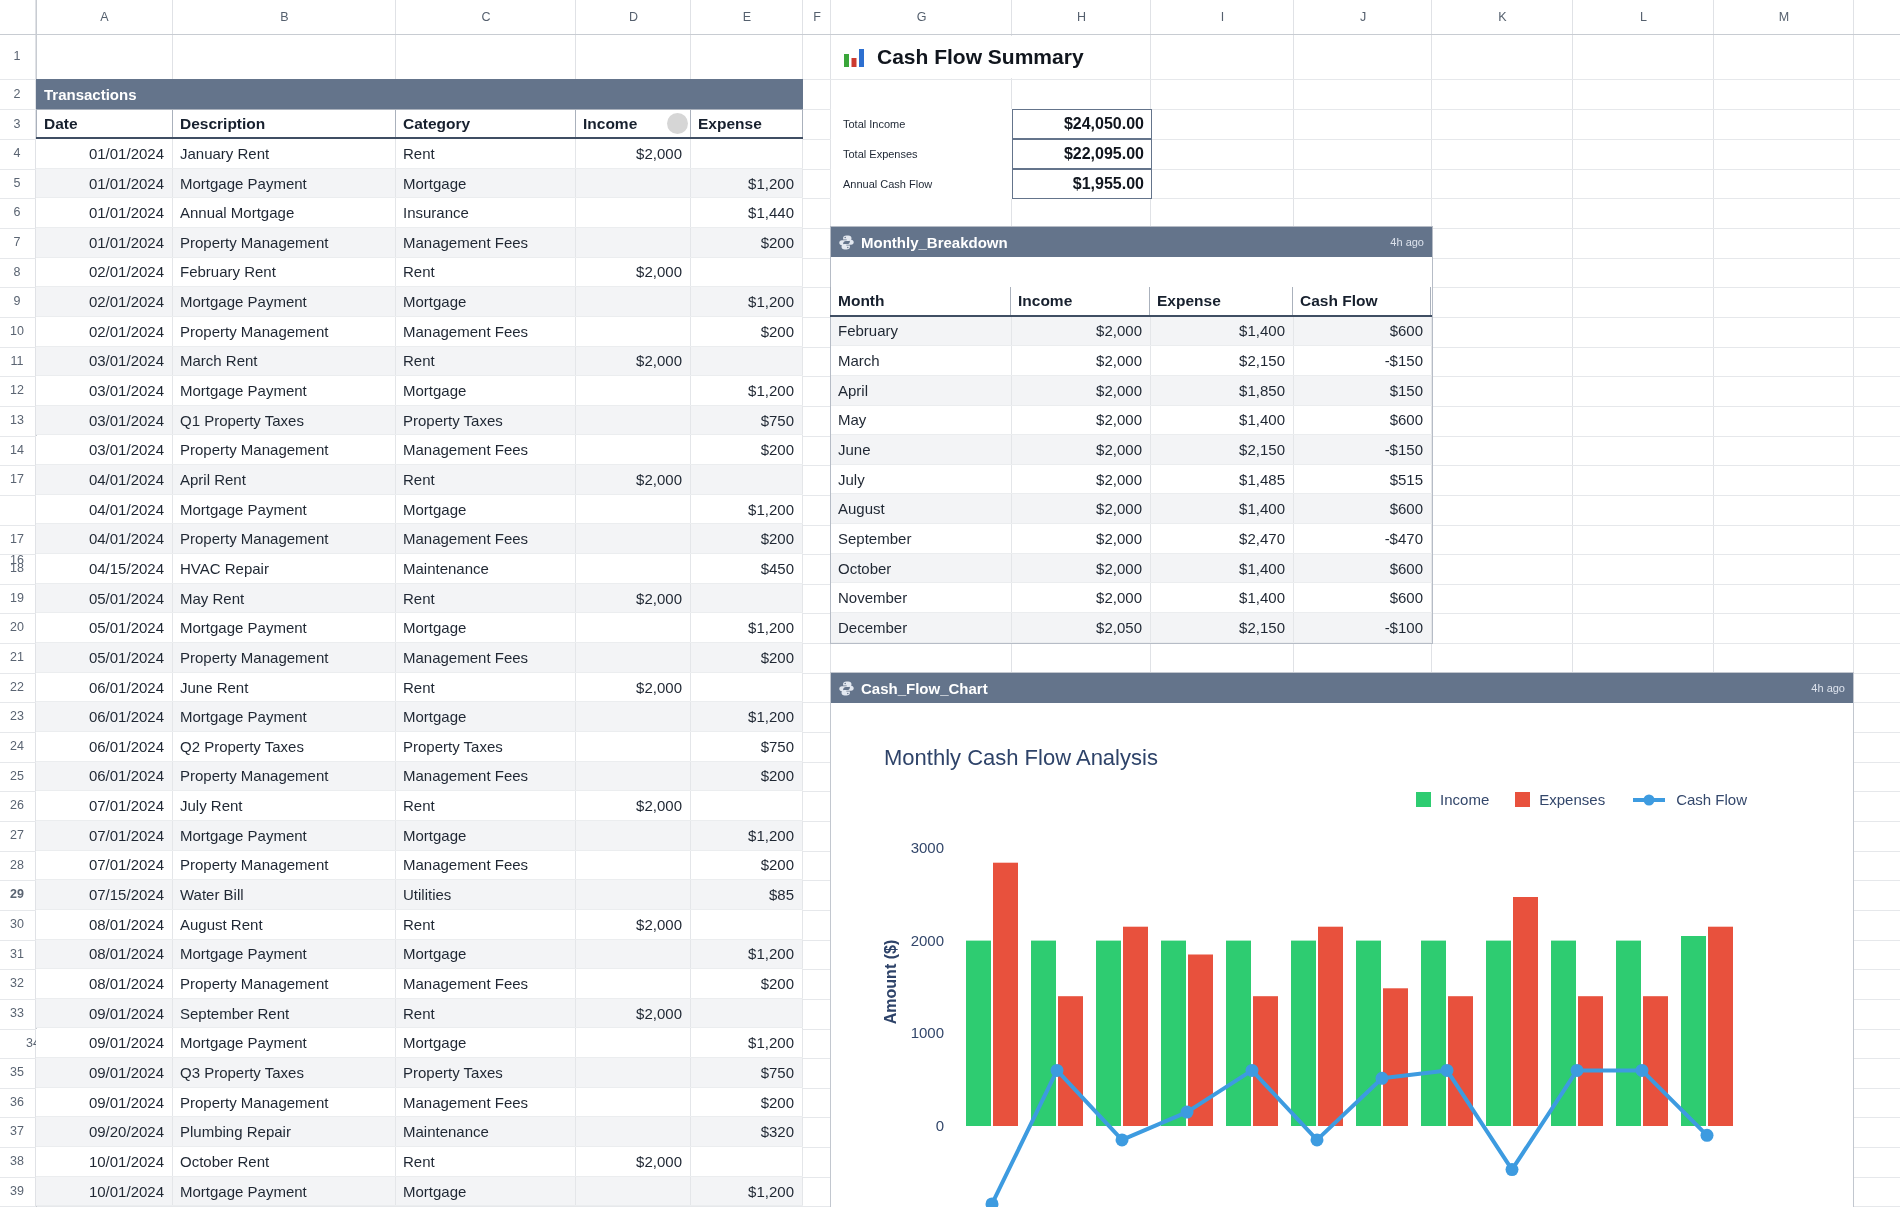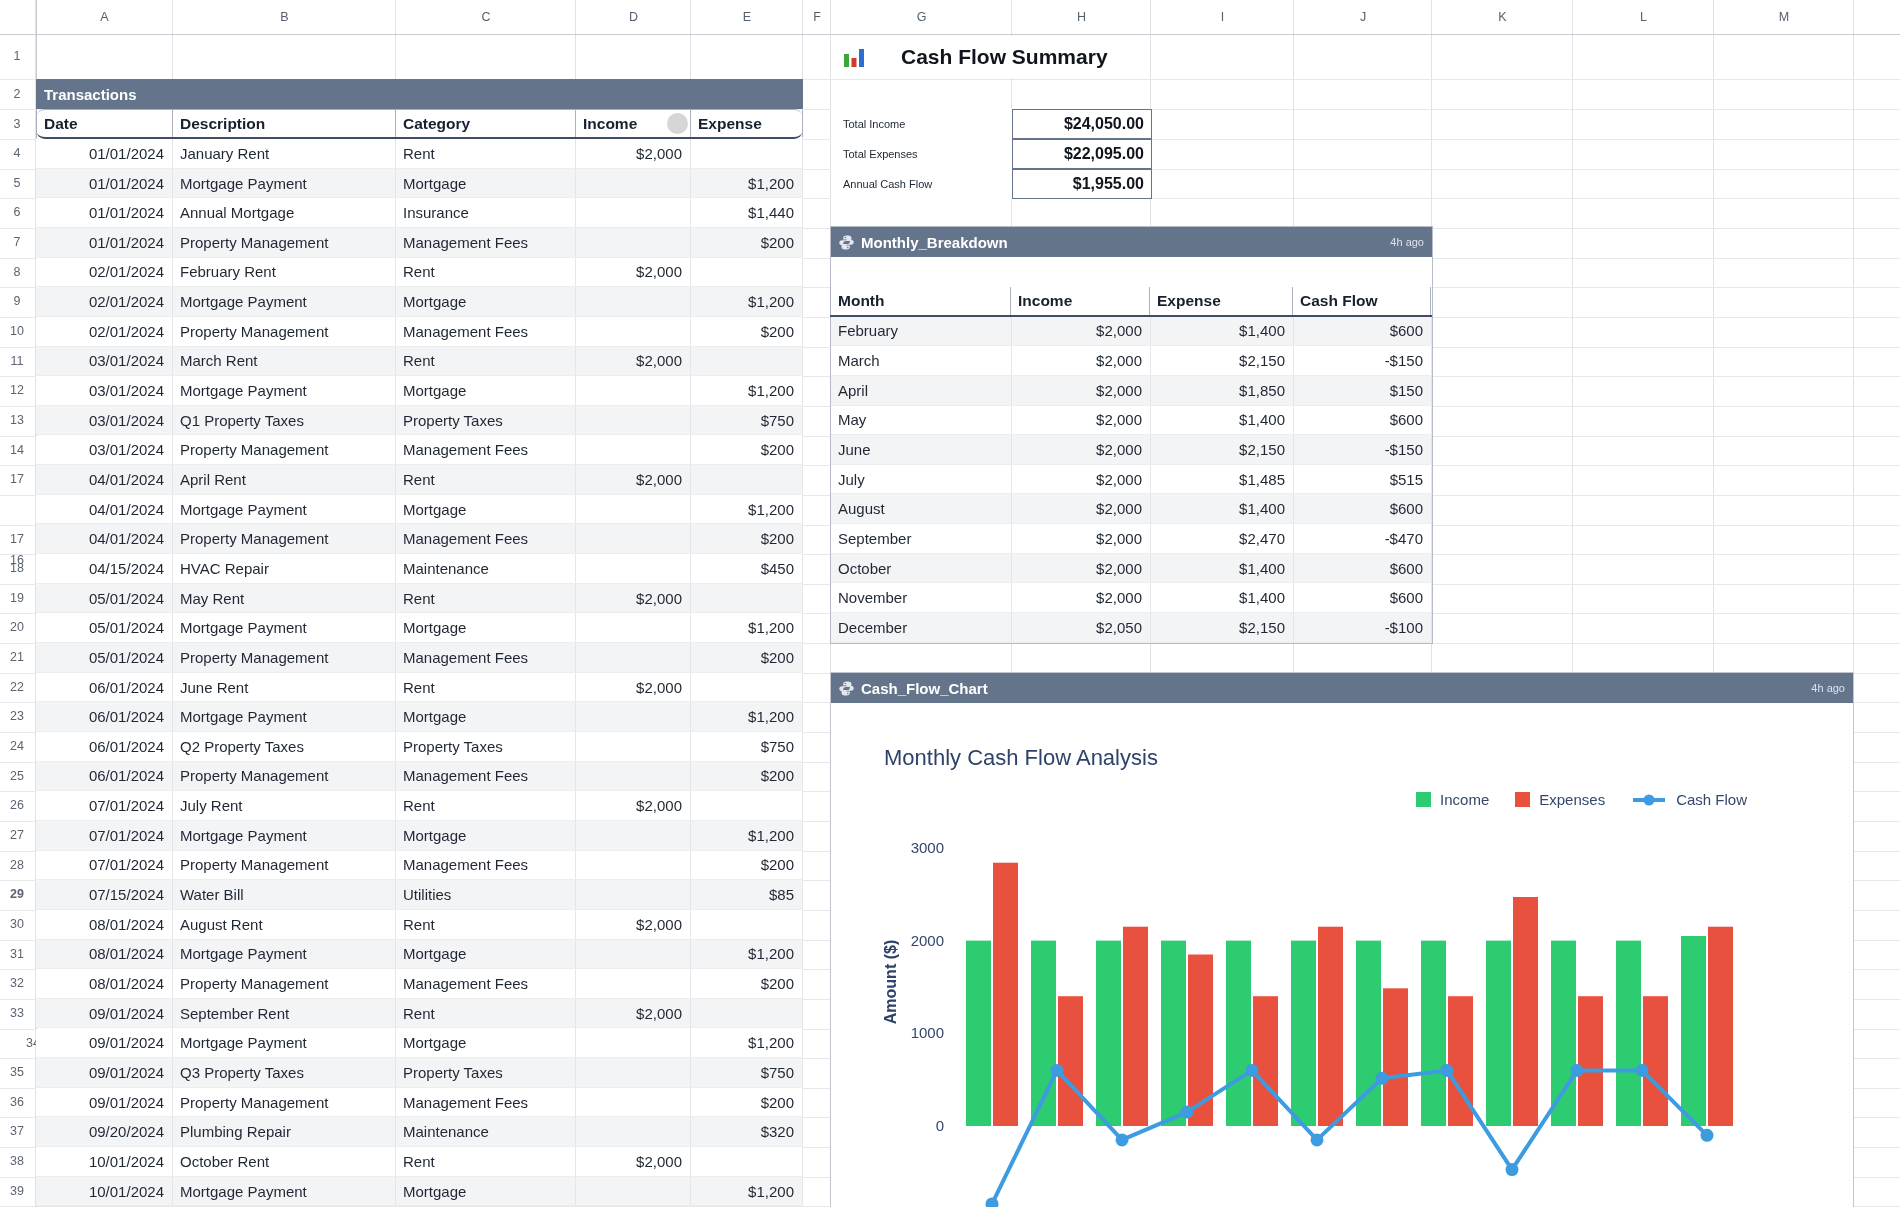--- a/index.html
+++ b/index.html
@@ -32,21 +32,21 @@
   .thead-cell:first-child{border-left:1px solid #aab1bc;}
   .trow{position:absolute;display:flex;box-sizing:border-box;border-bottom:1px solid #ebedef;z-index:3;}
   .tcell{box-sizing:border-box;border-right:1px solid #e4e6e9;font-size:15px;color:#1f2733;
     display:flex;align-items:center;overflow:hidden;white-space:nowrap;}
   .al{justify-content:flex-start;padding-left:7px;}
   .ar{justify-content:flex-end;padding-right:8px;}
   .presence-circle{width:21px;height:21px;border-radius:50%;background:#d6d6d6;margin-left:auto;margin-right:2px;flex:none;}
 
   
   #summary-title{position:absolute;left:841px;top:36px;height:42px;display:flex;align-items:center;
-    background:#fff;z-index:3;padding-right:10px;gap:24px;}
+    background:#fff;z-index:3;padding-right:10px;}
   #summary-title .t{font-size:21px;font-weight:bold;color:#10151d;margin-left:10px;white-space:nowrap;}
   .sum-label{position:absolute;left:831px;width:181px;box-sizing:border-box;padding-left:12px;
     font-size:11px;color:#1d2633;display:flex;align-items:center;z-index:3;background:#fff;}
   .sum-value{position:absolute;left:1012px;width:140px;box-sizing:border-box;border:1.5px solid #64748b;
     background:#fff;font-size:16px;font-weight:bold;color:#10151d;display:flex;align-items:center;
     justify-content:flex-end;padding-right:7px;z-index:3;}
 
   
   #monthly-widget{position:absolute;left:830px;top:226px;width:603px;z-index:3;
     border:1px solid #b6bcc6;box-sizing:border-box;background:#fff;}
@@ -177,21 +177,21 @@
       <div class="row-num" style="top:1206.4px;height:29.6px;line-height:29.6px;">40</div>
     </div>
   <div id="gutter-border"></div>
   <div id="header-border"></div>
 
 
   <div id="txn-widget">
     <div id="txn-title" class="slate-bar">
       <span>Transactions</span>
     </div>
-    <div id="txn-header" class="thead-row" style="left: 0px; top: 30px; width: 767px; height: 30px; border-radius: 9px;">
+    <div id="txn-header" class="thead-row" style="left: 0px; top: 30px; width: 767px; height: 30px;">
         <div class="thead-cell" style="width: 137px; padding-left: 7px;">
           <span>Date</span>
         </div>
         <div class="thead-cell" style="width: 223px; padding-left: 7px;">
           <span>Description</span>
         </div>
         <div class="thead-cell" style="width: 180px; padding-left: 7px;">
           <span>Category</span>
         </div>
         <div class="thead-cell" style="width: 115px; padding-left: 7px;">

